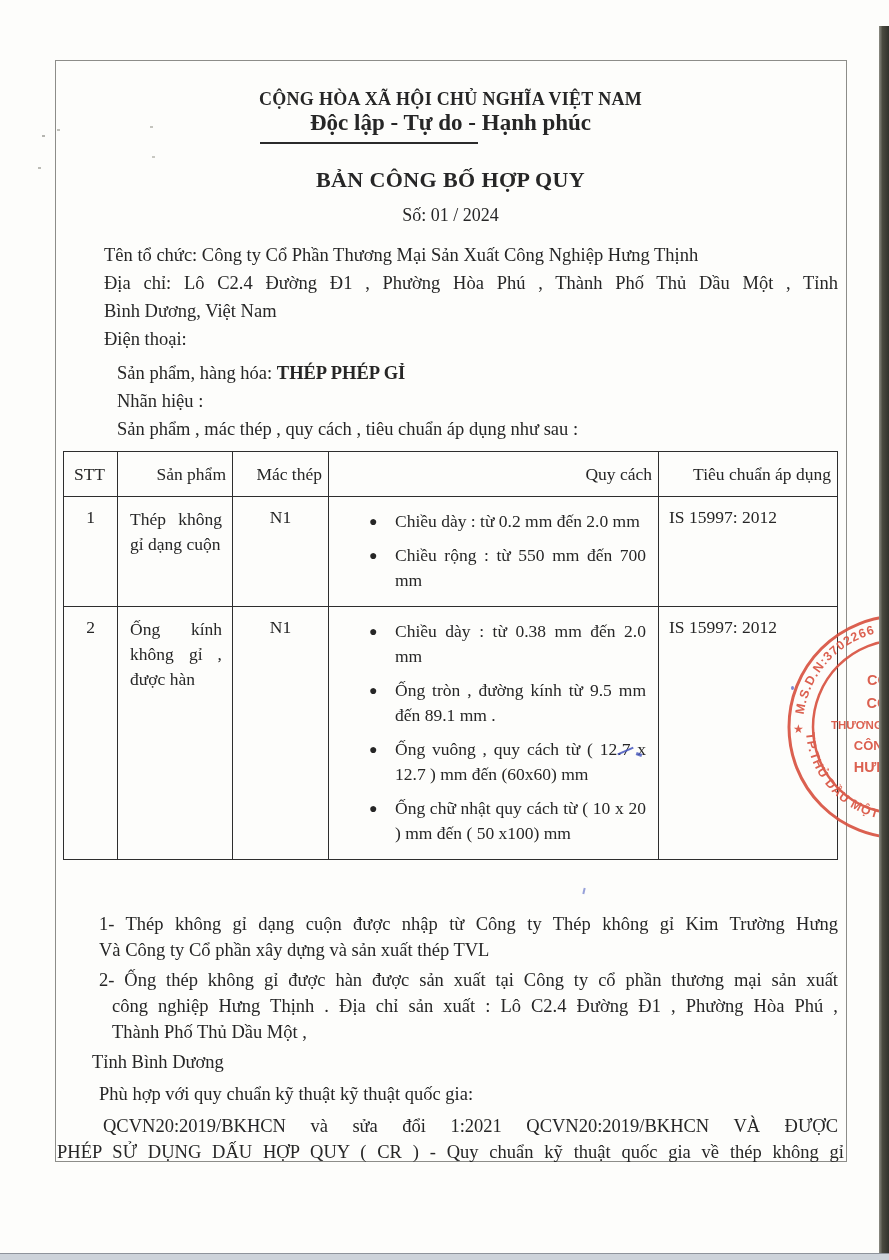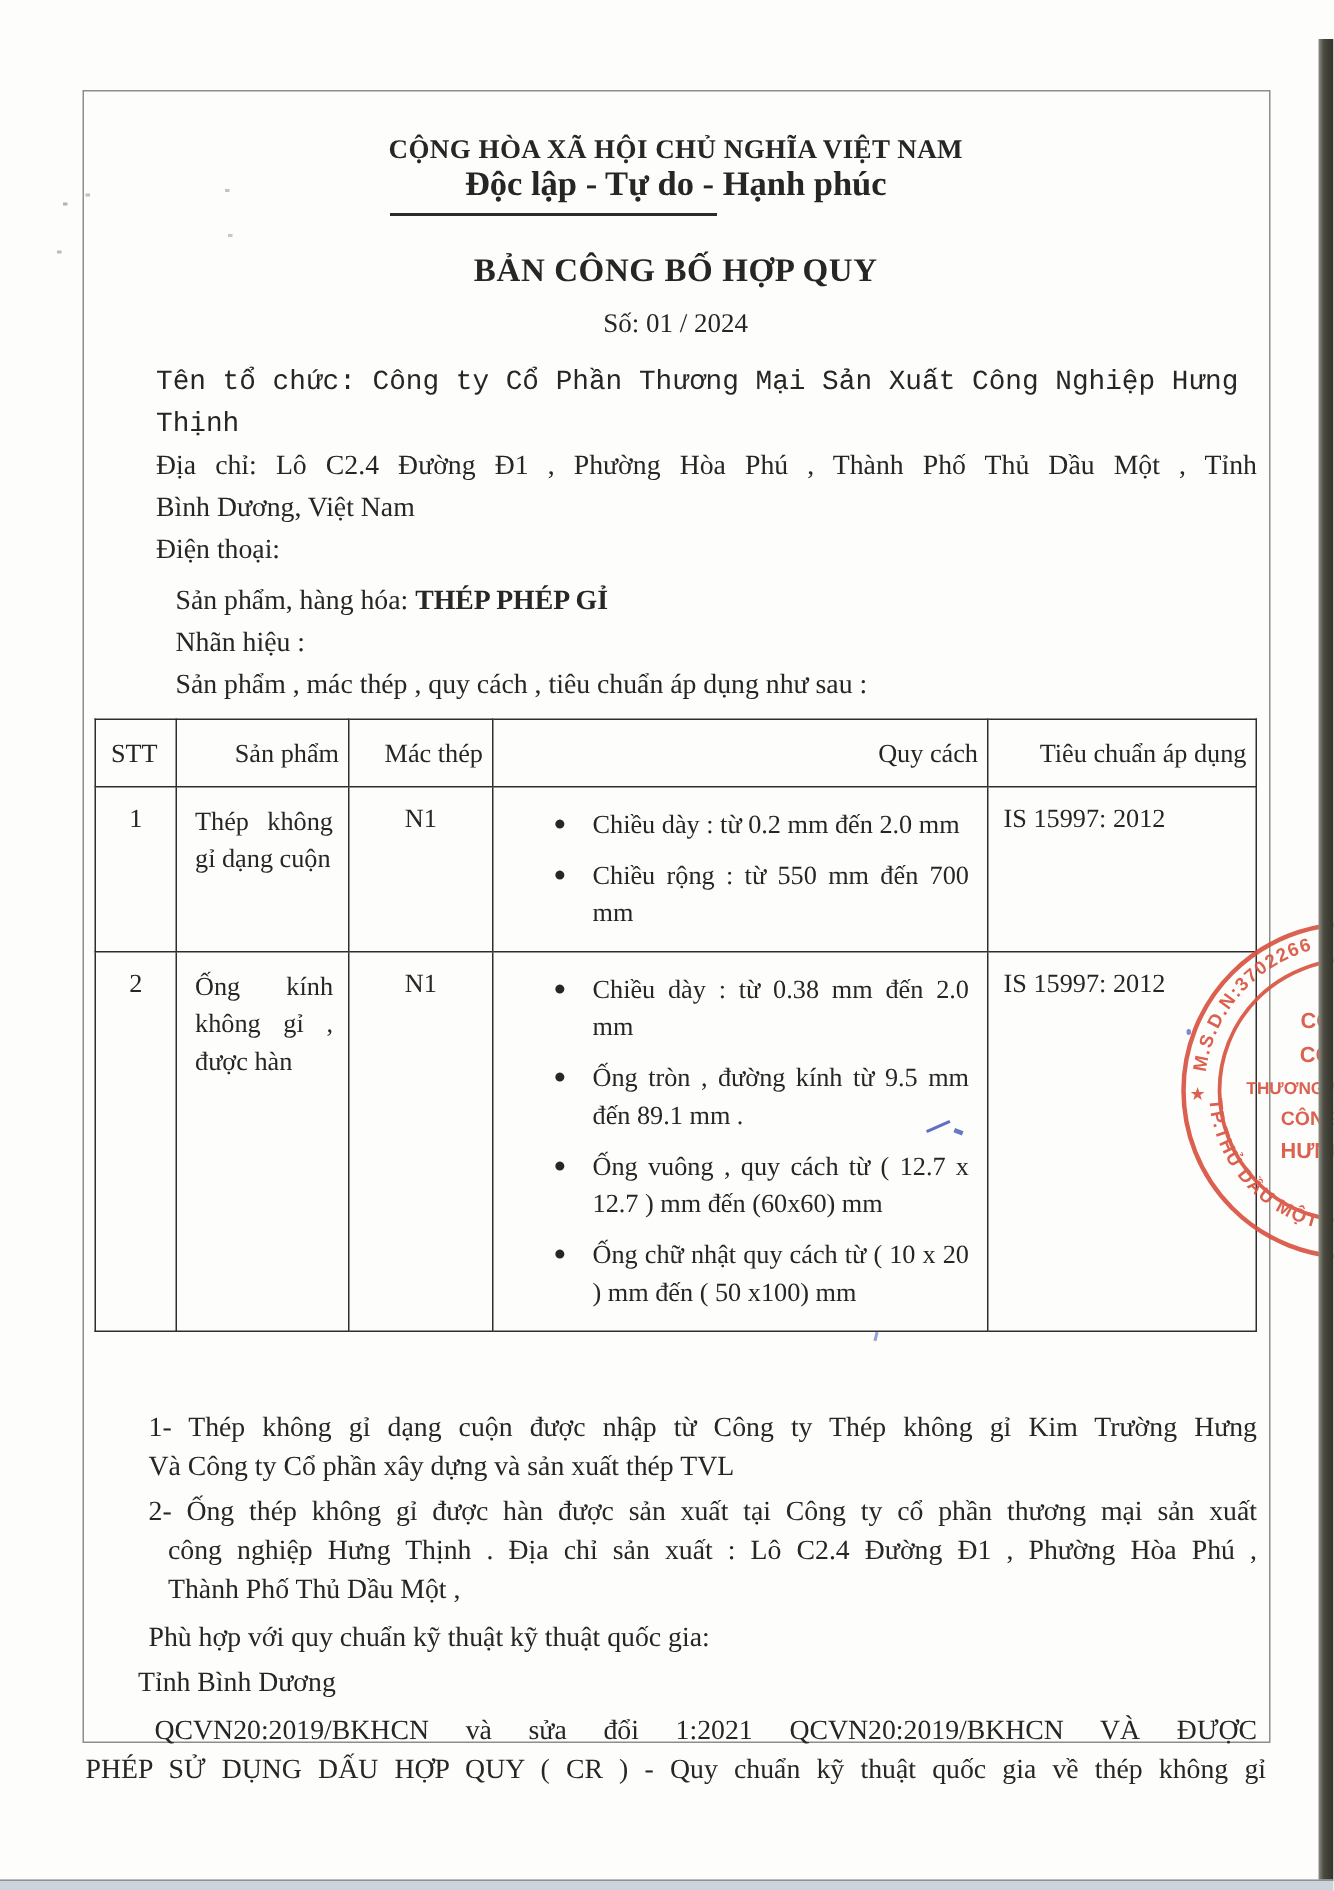--- a/index.html
+++ b/index.html
@@ -18,21 +18,21 @@
     position:absolute;left:55px;top:75px;width:791px;height:1101px;
     padding:12px 8px 0 49px;box-sizing:border-box;z-index:2;
   }
   .center-block{margin-left:-49px;margin-right:-8px;text-align:center;}
   .national-title{font-size:18px;font-weight:bold;letter-spacing:.3px;line-height:24px;}
   .motto{font-size:23px;font-weight:bold;line-height:24px;position:relative;}
   .motto-underline{position:absolute;left:260px;top:142px;width:218px;height:2px;background:#2b2b2b;z-index:3;}
   .doc-title{font-size:22px;font-weight:bold;letter-spacing:.4px;margin-top:30px;line-height:30px;}
   .doc-number{font-size:18px;margin-top:7px;line-height:26px;}
   .info-line{font-size:18.5px;line-height:28px;}
-  .info-line.first{margin-top:13px;font-family:Liberation Mono, monospace;}
+  .info-line.first{margin-top:13px;}
   .jlast{text-align:justify;text-align-last:justify;}
   .indent{padding-left:13px;}
   .gap-top{margin-top:6px;}
   .bold{font-weight:bold;}
 
   
   table.spec{
     border-collapse:collapse;table-layout:fixed;
     width:774px;margin-left:-41px;margin-top:8px;
   }
@@ -167,22 +167,22 @@
       </tr>
     </tbody>
   </table>
 
   <div class="notes">
     <div class="nl jlast">1-  Thép không gỉ dạng cuộn được nhập từ Công ty Thép không gỉ Kim Trường Hưng</div>
     <div class="nl">Và Công ty Cổ phần xây dựng và sản xuất thép TVL</div>
     <div class="nl jlast mt4">2-  Ống thép không gỉ được hàn được sản xuất tại Công ty cổ phần thương mại sản xuất</div>
     <div class="nl cont jlast">công nghiệp Hưng Thịnh . Địa chỉ sản xuất : Lô C2.4 Đường Đ1 , Phường Hòa Phú ,</div>
     <div class="nl cont">Thành Phố Thủ Dầu Một ,</div>
+    <div class="nl prov mt4">Tỉnh Bình Dương</div>
     <div class="nl mt6">Phù hợp với quy chuẩn kỹ thuật kỹ thuật quốc gia:</div>
-    <div class="nl prov mt4">Tỉnh Bình Dương</div>
     <div class="nl qcvn jlast mt6">QCVN20:2019/BKHCN và sửa đổi 1:2021 QCVN20:2019/BKHCN VÀ ĐƯỢC</div>
     <div class="nl phep jlast">PHÉP SỬ DỤNG DẤU HỢP QUY ( CR ) -  Quy chuẩn kỹ thuật quốc gia về thép không gỉ</div>
   </div>
 </div>
 
 <svg class="stamp" width="129" height="285" viewBox="0 0 129 285">
   <g stroke="#d8503e" fill="none">
     <circle cx="140" cy="135" r="111" stroke-width="3"></circle>
     <circle cx="140" cy="135" r="87" stroke-width="2.5"></circle>
   </g>

